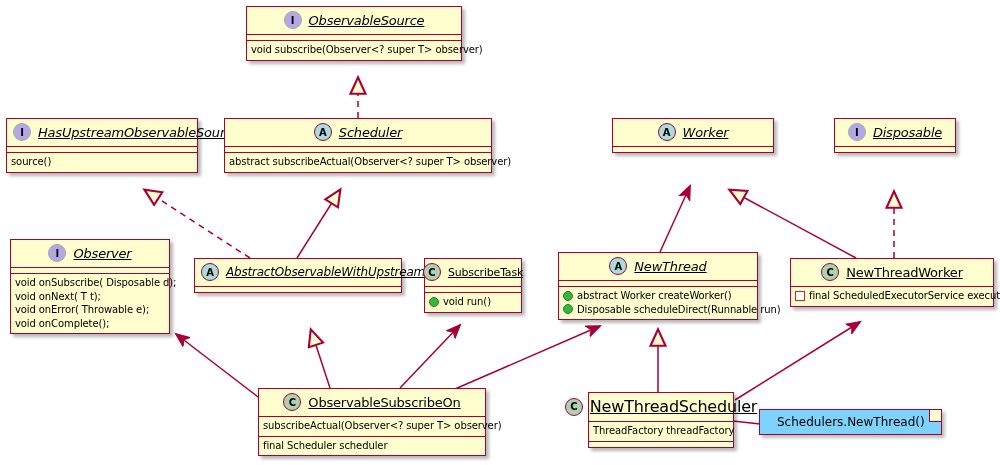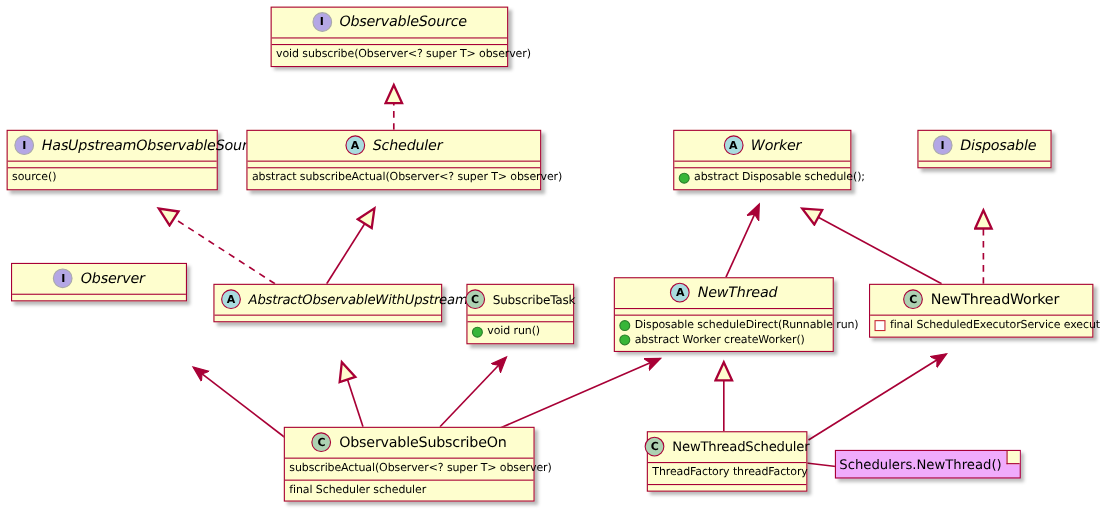--- a/index.html
+++ b/index.html
@@ -40,44 +40,45 @@
     color:#000;
     line-height:13.5px;
     white-space:nowrap;
     display:flex;align-items:center;gap:4px;
     letter-spacing:-0.1px;
     text-align:center;
   }
   .name{
     font-size:13px;color:#000;
     letter-spacing:-0.2px;
+    text-decoration:underline;
   }
   .name.abs{font-style:italic;}
 
   .stereo{
     width:16px;height:16px;border-radius:50%;
     display:inline-flex;align-items:center;justify-content:center;
     font-size:10px;font-weight:bold;font-style:normal;
     flex:0 0 auto;
   }
   .stereo.I{background:#B4A7E5;border:1.4px solid #A9A9A9;color:#000;}
   .stereo.A{background:#A9DCDF;border:1.4px solid #A80036;color:#000;}
   .stereo.C{background:#ADD1B2;border:1.4px solid #A80036;color:#000;}
 
   .vis{width:8px;height:8px;flex:0 0 auto;display:inline-block;}
   .vis.pub{border-radius:50%;background:#38B638;border:1px solid #2A7F2A;}
   .vis.priv{background:#F24D5C;background:#FFFFFF;border:1.3px solid #C82930;}
 
   .note{
     position:absolute;
-    background:#f0abfc;
+    background:#7dd3fc;
     border:1.5px solid #A80036;
     box-shadow:3px 3px 3px rgba(0,0,0,0.25);
     font-size:12px;
-    padding:5px 16px 5px 3px;
+    padding:5px 16px 5px 17px;
     white-space:nowrap;
     z-index:3;
   }
   .note .fold{
     position:absolute;right:0;top:0;width:11px;height:11px;
     background:#FEFECE;
     border-left:1.5px solid #A80036;
     border-bottom:1.5px solid #A80036;
   }
 </style>
@@ -163,42 +164,50 @@
         </div>
     </div>
   </div>
 
   <div class="uml" style="left:612px;top:118px;width:162px;">
     <div class="hdr">
       <span class="stereo A">A</span>
       <span class="name abs">Worker</span>
     </div>
     <div class="sect empty"></div>
-    <div class="sect">
-      <div class="row">
-          <span class="vis pub"></span>
-          <span>abstract Disposable schedule();</span>
-        </div>
-    </div>
   </div>
 
   <div class="uml left-hdr" style="left:834px;top:118px;width:122px;">
     <div class="hdr" style="justify-content:center;">
       <span class="stereo I">I</span>
       <span class="name abs">Disposable</span>
     </div>
     <div class="sect empty"></div>
   </div>
 
   <div class="uml" style="left:10px;top:239px;width:160px;">
     <div class="hdr">
       <span class="stereo I">I</span>
       <span class="name abs">Observer</span>
     </div>
     <div class="sect empty"></div>
+    <div class="sect">
+      <div class="row">
+          <span>void onSubscribe( Disposable d);</span>
+        </div>
+      <div class="row">
+          <span>void onNext( T t);</span>
+        </div>
+      <div class="row">
+          <span>void onError( Throwable e);</span>
+        </div>
+      <div class="row">
+          <span>void onComplete();</span>
+        </div>
+    </div>
   </div>
 
   <div class="uml left-hdr" style="left:194px;top:258px;width:208px;">
     <div class="hdr">
       <span class="stereo A">A</span>
       <span class="name abs" style="font-size:12px;">AbstractObservableWithUpstream</span>
     </div>
     <div class="sect empty"></div>
   </div>
 
@@ -218,25 +227,25 @@
 
   <div class="uml" style="left:558px;top:252px;width:200px;">
     <div class="hdr">
       <span class="stereo A">A</span>
       <span class="name abs">NewThread</span>
     </div>
     <div class="sect empty"></div>
     <div class="sect">
       <div class="row">
           <span class="vis pub"></span>
+          <span>abstract Worker createWorker()</span>
+        </div>
+      <div class="row">
+          <span class="vis pub"></span>
           <span>Disposable scheduleDirect(Runnable run)</span>
-        </div>
-      <div class="row">
-          <span class="vis pub"></span>
-          <span>abstract Worker createWorker()</span>
         </div>
     </div>
   </div>
 
   <div class="uml" style="left:790px;top:258px;width:204px;">
     <div class="hdr">
       <span class="stereo C">C</span>
       <span class="name">NewThreadWorker</span>
     </div>
     <div class="sect">
@@ -260,21 +269,21 @@
     <div class="sect">
       <div class="row">
           <span>final Scheduler scheduler</span>
         </div>
     </div>
   </div>
 
   <div class="uml" style="left:588px;top:392px;width:146px;">
     <div class="hdr">
       <span class="stereo C">C</span>
-      <span class="name" style="font-size:12px;">NewThreadScheduler</span>
+      <span class="name" style="font-size:16px;">NewThreadScheduler</span>
     </div>
     <div class="sect">
       <div class="row">
           <span>ThreadFactory threadFactory</span>
         </div>
     </div>
     <div class="sect empty"></div>
   </div>
 
   <div class="note" style="left:759px;top:409px;">

